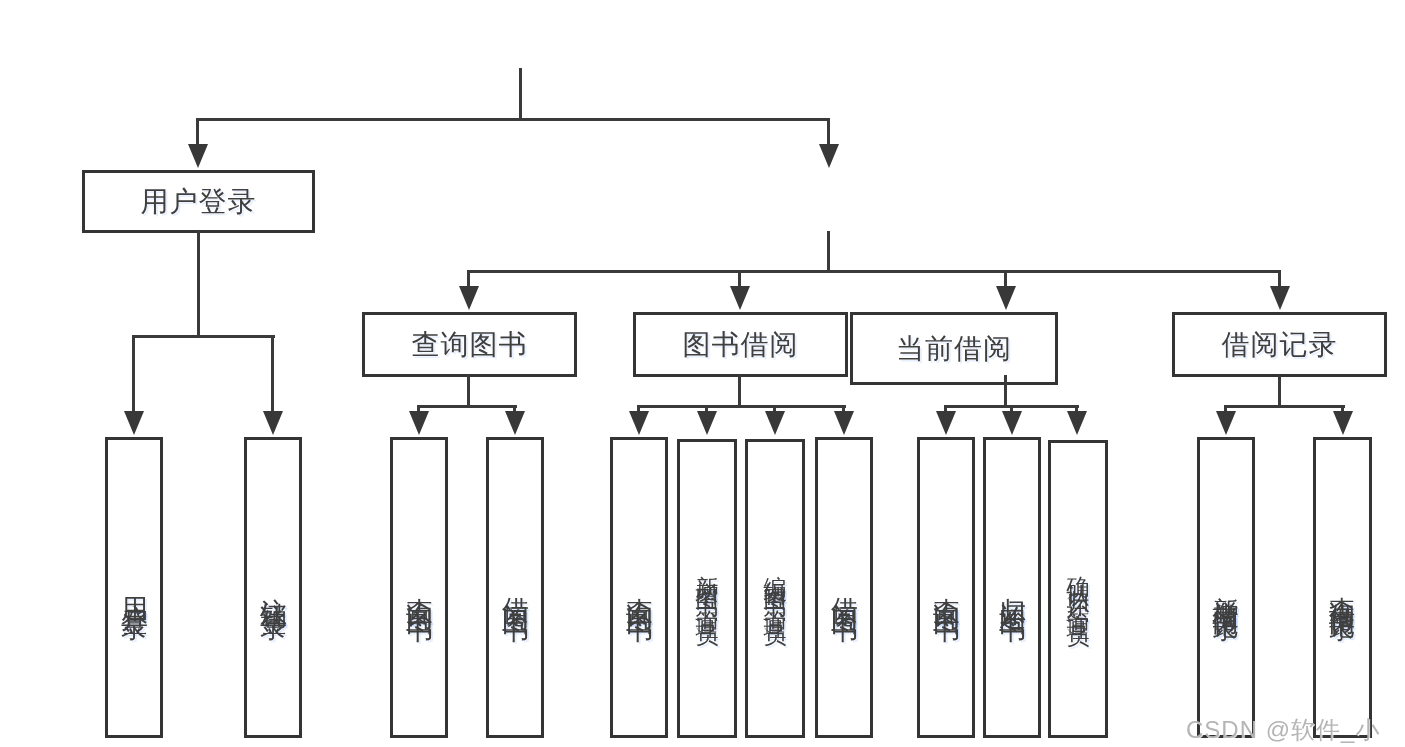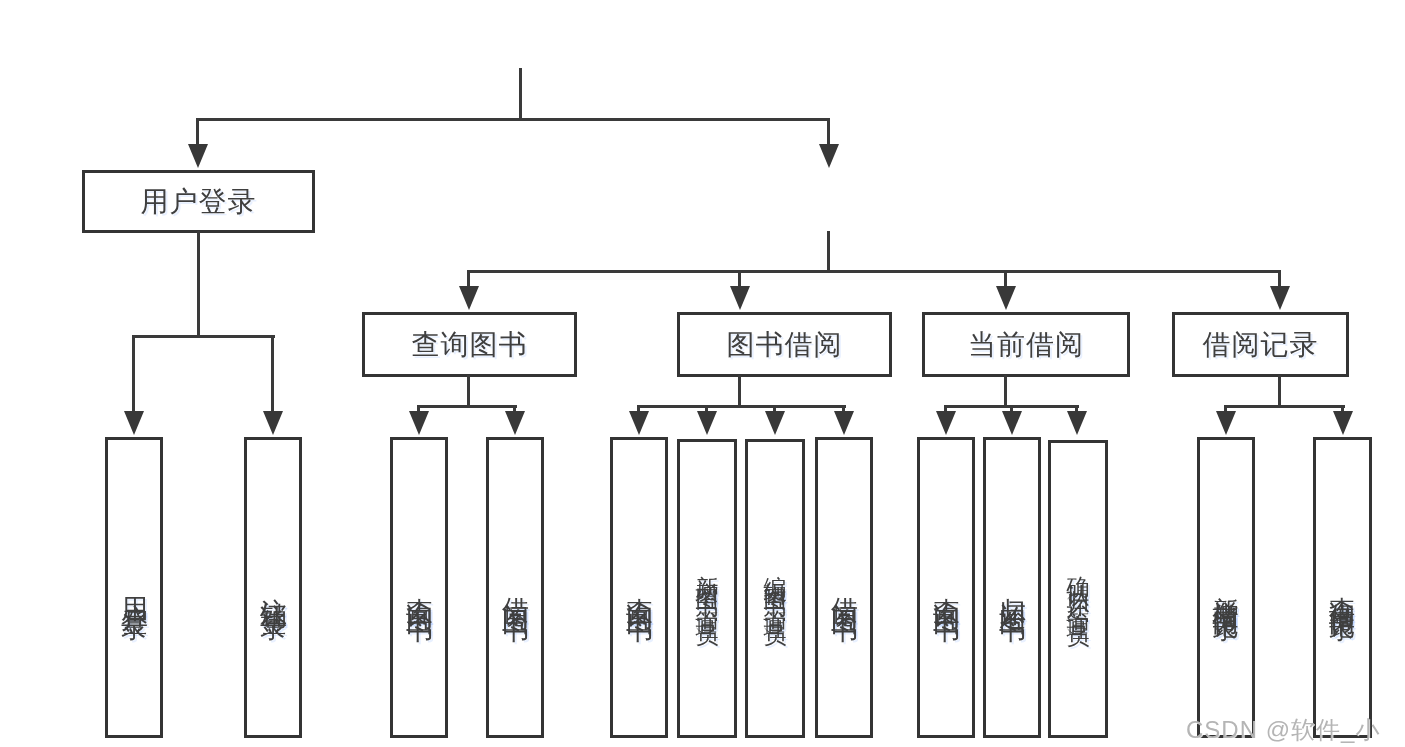--- a/index.html
+++ b/index.html
@@ -92,27 +92,27 @@
   <div class="vl" style="left:738px;top:270px;height:18px;"></div>
   <div class="ar" style="left:730px;top:286px;"></div>
   <div class="vl" style="left:1004px;top:270px;height:18px;"></div>
   <div class="ar" style="left:996px;top:286px;"></div>
   <div class="vl" style="left:1278px;top:270px;height:18px;"></div>
   <div class="ar" style="left:1270px;top:286px;"></div>
 
   <div class="box" style="left:362px;top:312px;width:215px;height:65px;">
     <span>查询图书</span>
   </div>
-  <div class="box" style="left:633px;top:312px;width:215px;height:65px;margin-left:44px;">
+  <div class="box" style="left:633px;top:312px;width:215px;height:65px;">
     <span>图书借阅</span>
   </div>
-  <div class="box" style="left:922px;top:312px;width:208px;height:65px;">
+  <div class="box" style="left:850px;top:312px;width:208px;height:73px;">
     <span>当前借阅</span>
   </div>
-  <div class="box" style="left:1172px;top:312px;width:177px;height:65px;">
+  <div class="box" style="left:1172px;top:312px;width:215px;height:65px;">
     <span>借阅记录</span>
   </div>
 
   <div class="vl" style="left:467px;top:375px;height:33px;"></div>
   <div class="hl" style="left:418px;top:405px;width:99px;"></div>
   <div class="vl" style="left:417px;top:405px;height:12px;"></div>
   <div class="ar" style="left:409px;top:411px;"></div>
   <div class="vl" style="left:513px;top:405px;height:12px;"></div>
   <div class="ar" style="left:505px;top:411px;"></div>
 

